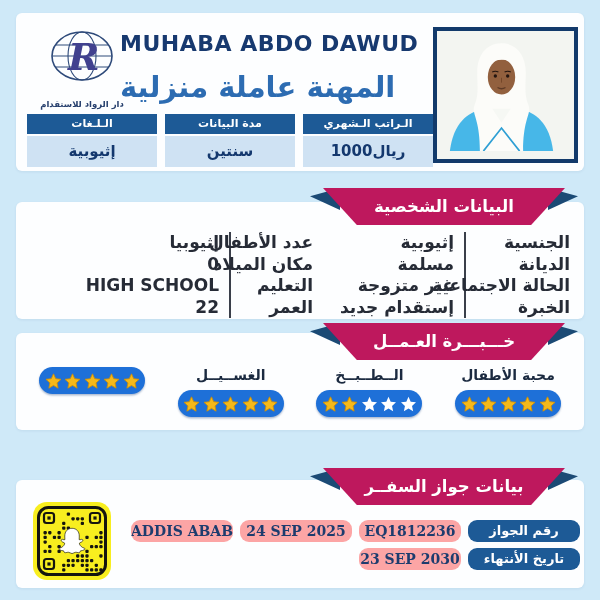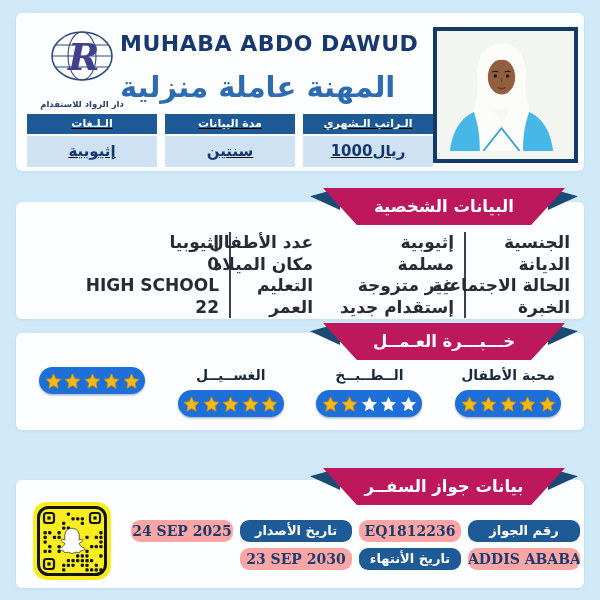--- a/index.html
+++ b/index.html
@@ -18,21 +18,21 @@
   #card-exp{top:333px;height:97px;}
   #card-pass{top:480px;height:108px;}
 
   
   .logo-block{position:absolute;left:18px;top:16px;width:96px;text-align:center;}
   .logo-caption{font-size:8.5px;font-weight:bold;color:#27406e;margin-top:10px;}
   .name-block{position:absolute;left:104px;right:164px;top:18px;text-align:left;}
   .worker-name{font-size:22px;font-weight:bold;color:#17396f;letter-spacing:.5px;white-space:nowrap;}
   .profession-title{font-size:29px;font-weight:bold;color:#2d6cb2;margin-top:14px;white-space:nowrap;}
   .fields-row{position:absolute;left:11px;top:101px;width:406px;display:flex;direction:rtl;gap:8px;}
-  .hfield{flex:1;text-decoration:underline;}
+  .hfield{flex:1;}
   .hfield .flabel{background:#1d5a96;color:#fff;font-size:11px;font-weight:bold;text-align:center;padding:3px 0 4px;}
   .hfield .fvalue{background:#cfe2f3;color:#14386e;font-size:15px;font-weight:bold;text-align:center;margin-top:2px;padding:6px 0 7px;}
   .photo-frame{position:absolute;right:6px;top:14px;width:137px;height:128px;border:4px solid #123a6b;background:#f3f5f1;}
   .photo-frame svg{display:block;}
 
   
   .ribbon{position:absolute;right:6px;width:268px;height:37px;z-index:3;}
   .ribbon .fold{position:absolute;top:0;width:30px;height:26px;background:#1b4a75;}
   .ribbon .fold.left{left:0;clip-path:polygon(100% 0,0 32%,100% 85%);}
   .ribbon .fold.right{right:0;clip-path:polygon(0 0,100% 32%,0 85%);}
@@ -342,19 +342,18 @@
       </g>
       <g transform="translate(23,23) scale(1.33)">
         <path d="M12 2.5c-3.3 0-5.4 2.4-5.4 5.8 0 1 .05 1.9.1 2.7-.45.2-1.05.05-1.6-.15-.6-.25-1.25.1-1.2.7.1.9 1.15 1.35 2.1 1.7.5.2.65.6.45 1.1-.6 1.4-1.9 2.65-3.55 3-.6.1-.75.85-.25 1.2.9.6 2.25.8 3.05.9.25.4.4 1.1.75 1.3.6.3 1.6-.25 2.85-.25s1.75 1 2.75 1 1.5-1 2.75-1 2.25.55 2.85.25c.35-.2.5-.9.75-1.3.8-.1 2.15-.3 3.05-.9.5-.35.35-1.1-.25-1.2-1.65-.35-2.95-1.6-3.55-3-.2-.5-.05-.9.45-1.1.95-.35 2-.8 2.1-1.7.05-.6-.6-.95-1.2-.7-.55.2-1.15.35-1.6.15.05-.8.1-1.7.1-2.7 0-3.4-2.1-5.8-5.4-5.8z" fill="#ffffff" stroke="#15150f" stroke-width="0.5"></path>
       </g>
     </svg>
   </div>
 
   <div class="pass-grid">
     <div class="pill dark" dir="rtl">رقم الجواز</div>
     <div class="pill light">EQ1812236</div>
-    <div class="pill dark" dir="rtl">تاريخ الأصدار</div>
     <div class="pill light">24 SEP 2025</div>
     <div class="pill light">ADDIS ABABA</div>
     <div class="pill dark" dir="rtl">تاريخ الأنتهاء</div>
     <div class="pill light">23 SEP 2030</div>
   </div>
 </div>
 
 </body></html>

